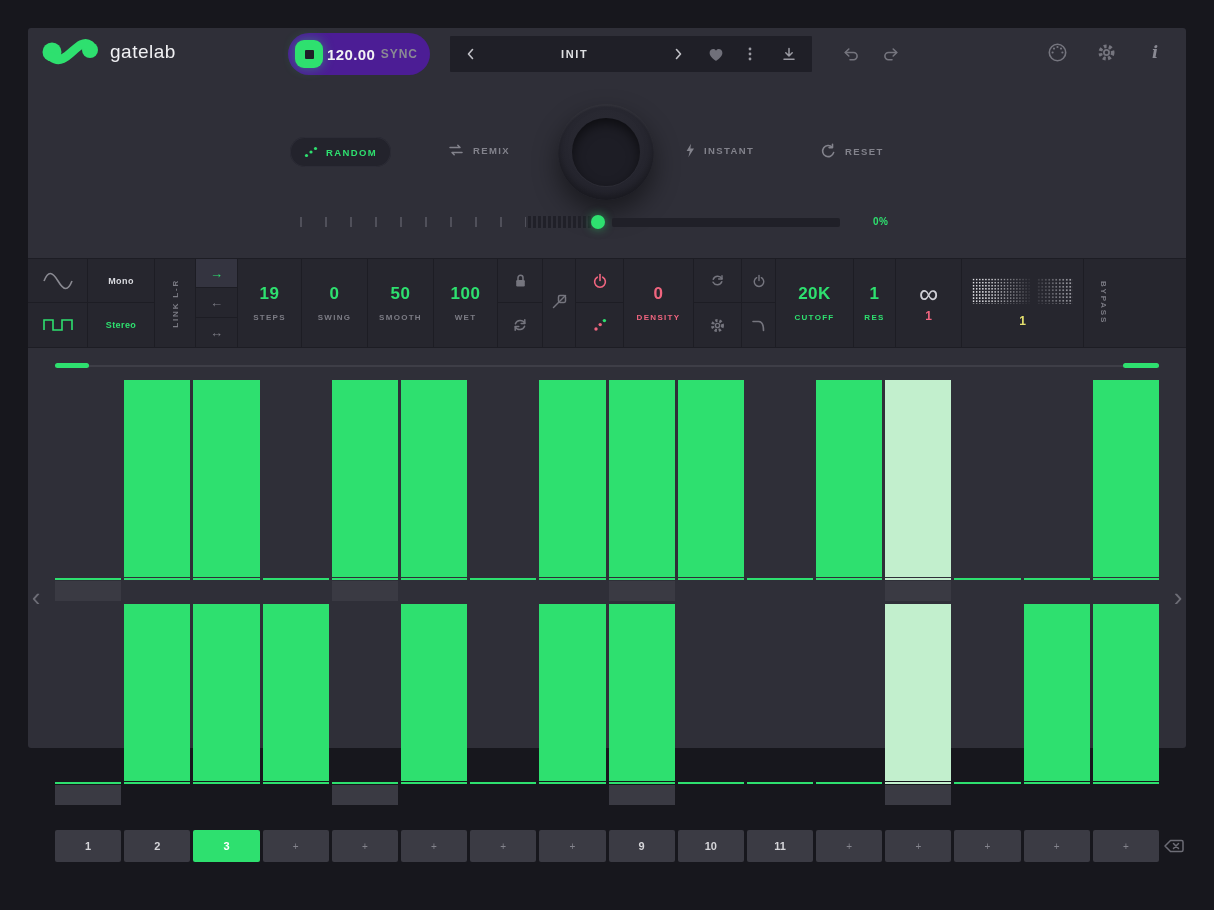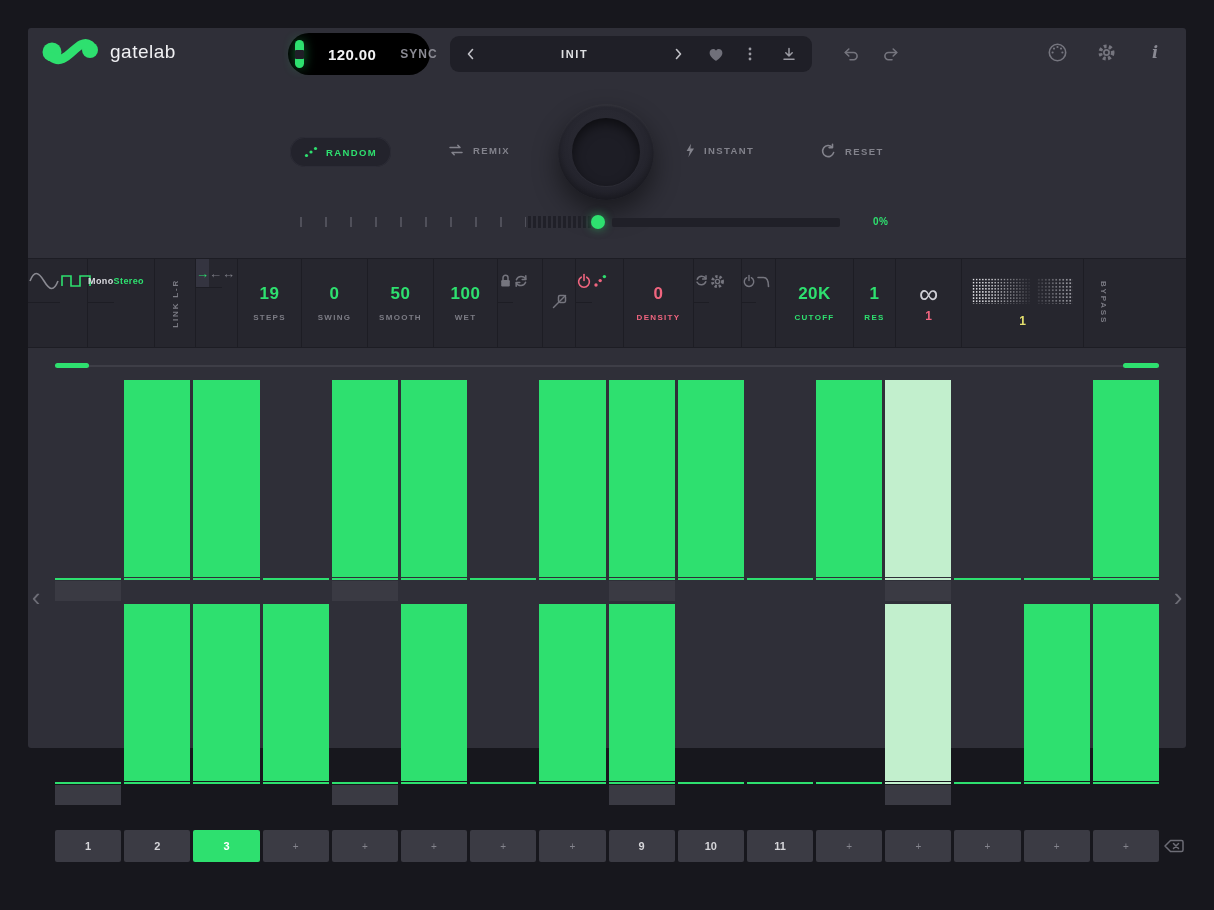--- a/index.html
+++ b/index.html
@@ -13,27 +13,27 @@
     position:relative; overflow:hidden; user-select:none;
   }
   button{background:transparent;border:none;padding:0;font:inherit;color:inherit;cursor:pointer;}
 
   .panel{position:absolute;left:28px;top:28px;width:1158px;height:720px;background:#2f2f38;border-radius:3px;}
 
   
   .logo{position:absolute;left:12px;top:9px;display:flex;align-items:center;gap:8px;}
   .app-name{color:#f0f0f3;font-size:19px;letter-spacing:.5px;}
 
-  .transport{position:absolute;left:260px;top:5px;width:142px;height:42px;background:#000000;border-radius:22px;display:flex;align-items:center;gap:24px;padding:0 12px 0 7px;}
+  .transport{position:absolute;left:260px;top:5px;width:142px;height:42px;background:#4c1d95;border-radius:22px;display:flex;align-items:center;gap:4px;padding:0 12px 0 7px;}
   .play-btn{width:28px;height:28px;border-radius:9px;background:var(--green);display:flex;align-items:center;justify-content:center;box-shadow:0 0 12px rgba(46,224,111,.45);}
   .stop-sq{width:9px;height:9px;background:#1f1f27;border-radius:1px;}
   .bpm{color:#f2f2f4;font-weight:bold;font-size:15px;letter-spacing:.4px;}
   .sync{color:#8a8a93;font-size:12px;font-weight:bold;letter-spacing:1px;margin-left:auto;}
 
-  .preset-bar{position:absolute;left:422px;top:8px;width:362px;height:36px;background:#1f1f27;border-radius:9px;display:flex;align-items:center;}
+  .preset-bar{position:absolute;left:422px;top:8px;width:362px;height:36px;background:#1f1f27;border-radius:1px;display:flex;align-items:center;}
   .pv-btn{width:42px;height:36px;display:flex;align-items:center;justify-content:center;}
   .preset-name{width:168px;text-align:center;color:#dfe0e3;font-size:11px;font-weight:bold;letter-spacing:1.6px;}
   .pb-ic{width:34px;height:36px;display:flex;align-items:center;justify-content:center;}
   .pb-ic.wide{width:46px;}
 
   .hist-btn{position:absolute;top:16px;width:22px;height:20px;display:flex;align-items:center;justify-content:center;}
   .hdr-right{position:absolute;right:20px;top:13px;display:flex;align-items:center;gap:27px;}
   .hdr-right .icon-btn{width:22px;height:22px;display:flex;align-items:center;justify-content:center;}
   .info-glyph{font-family:"DejaVu Serif", serif;font-style:italic;font-weight:bold;font-size:16px;color:#8a8a93;}
 
@@ -55,21 +55,21 @@
     background:repeating-linear-gradient(90deg,#50505a 0 2px,transparent 2px 25px);}
   .ticks-dense{position:absolute;left:228px;top:2px;width:64px;height:12px;
     background:repeating-linear-gradient(90deg,#202028 0 3px,transparent 3px 5px);}
   .amt-handle{position:absolute;left:291px;top:1px;width:14px;height:14px;border-radius:50%;background:var(--green);box-shadow:0 0 10px rgba(46,224,111,.55);}
   .amt-bar{position:absolute;left:312px;top:4px;width:228px;height:9px;background:#202028;border-radius:2px;}
   .amt-value{position:absolute;left:845px;top:188px;color:var(--green);font-size:10px;font-weight:bold;letter-spacing:.5px;}
 
   
   .strip{position:absolute;left:0;top:230px;width:1158px;height:90px;display:flex;background:#26262e;border-top:1px solid #1d1d24;border-bottom:1px solid #1d1d24;}
   .cell{height:88px;border-right:1px solid #1d1d24;position:relative;}
-  .cell.col{display:flex;flex-direction:row;}
+  .cell.col{display:flex;flex-direction:column;}
   .half{height:44px;display:flex;align-items:center;justify-content:center;border-bottom:1px solid #1d1d24;}
   .half:last-child{border-bottom:none;}
   .third{height:29.3px;display:flex;align-items:center;justify-content:center;border-bottom:1px solid #1d1d24;color:#7c7c85;font-size:13px;font-weight:bold;}
   .third:last-child{border-bottom:none;}
   .third.active{background:#343440;color:var(--green);}
   .txt-white{color:#dadbe0;font-size:9px;font-weight:bold;letter-spacing:.4px;}
   .txt-green{color:var(--green);font-size:9px;font-weight:bold;letter-spacing:.4px;}
   .vtext{width:100%;height:88px;display:flex;align-items:center;justify-content:center;}
   .vtext span{writing-mode:vertical-rl;transform:rotate(180deg);font-size:8px;font-weight:bold;letter-spacing:1.8px;color:#7c7c85;}
   .vtext.noflip span{transform:none;}

